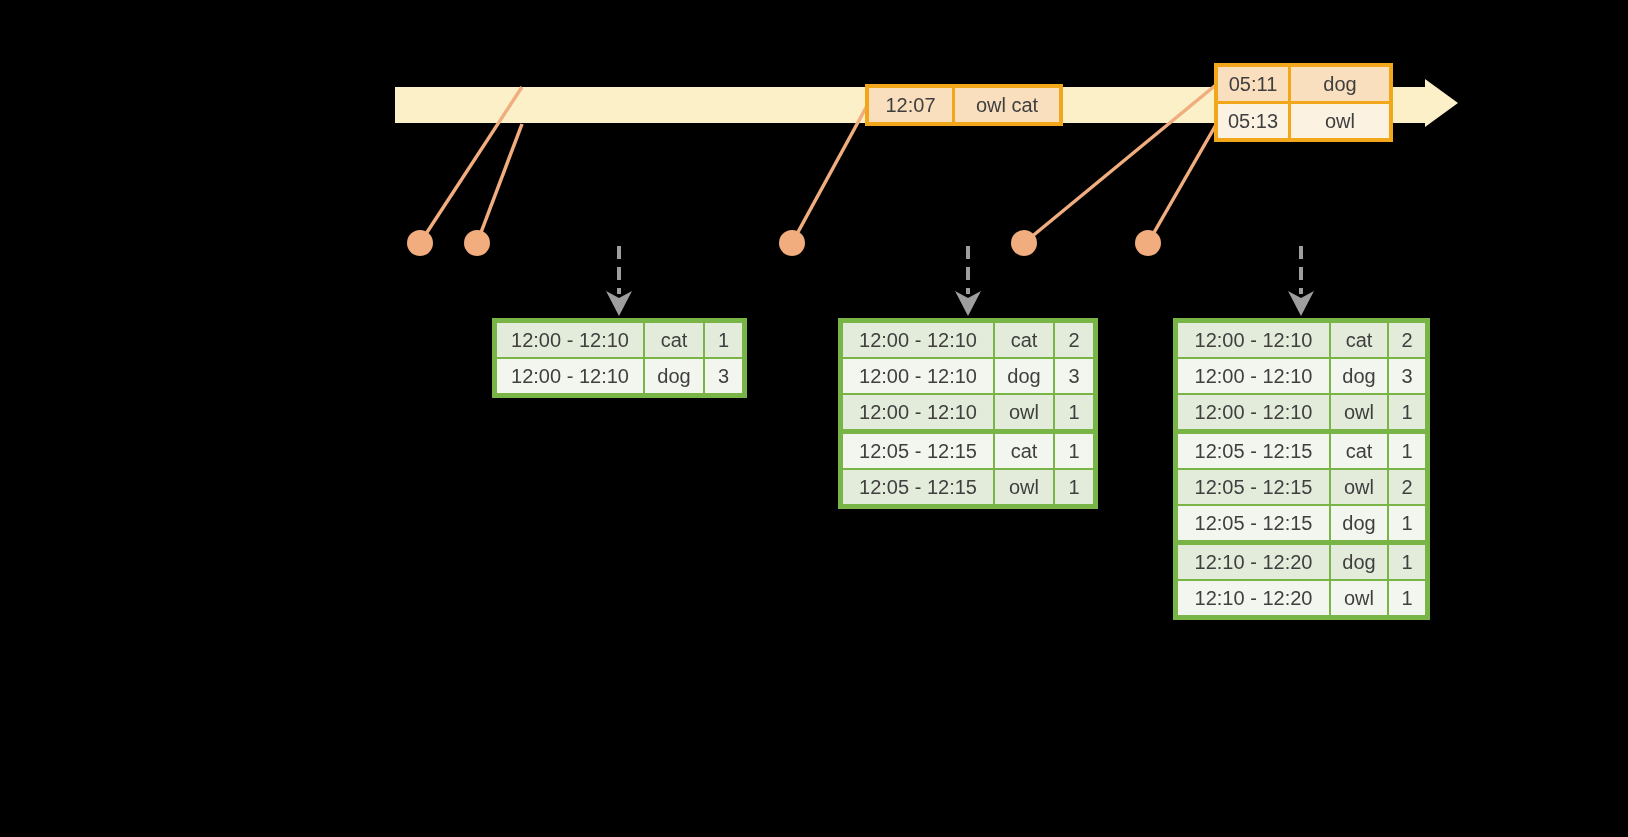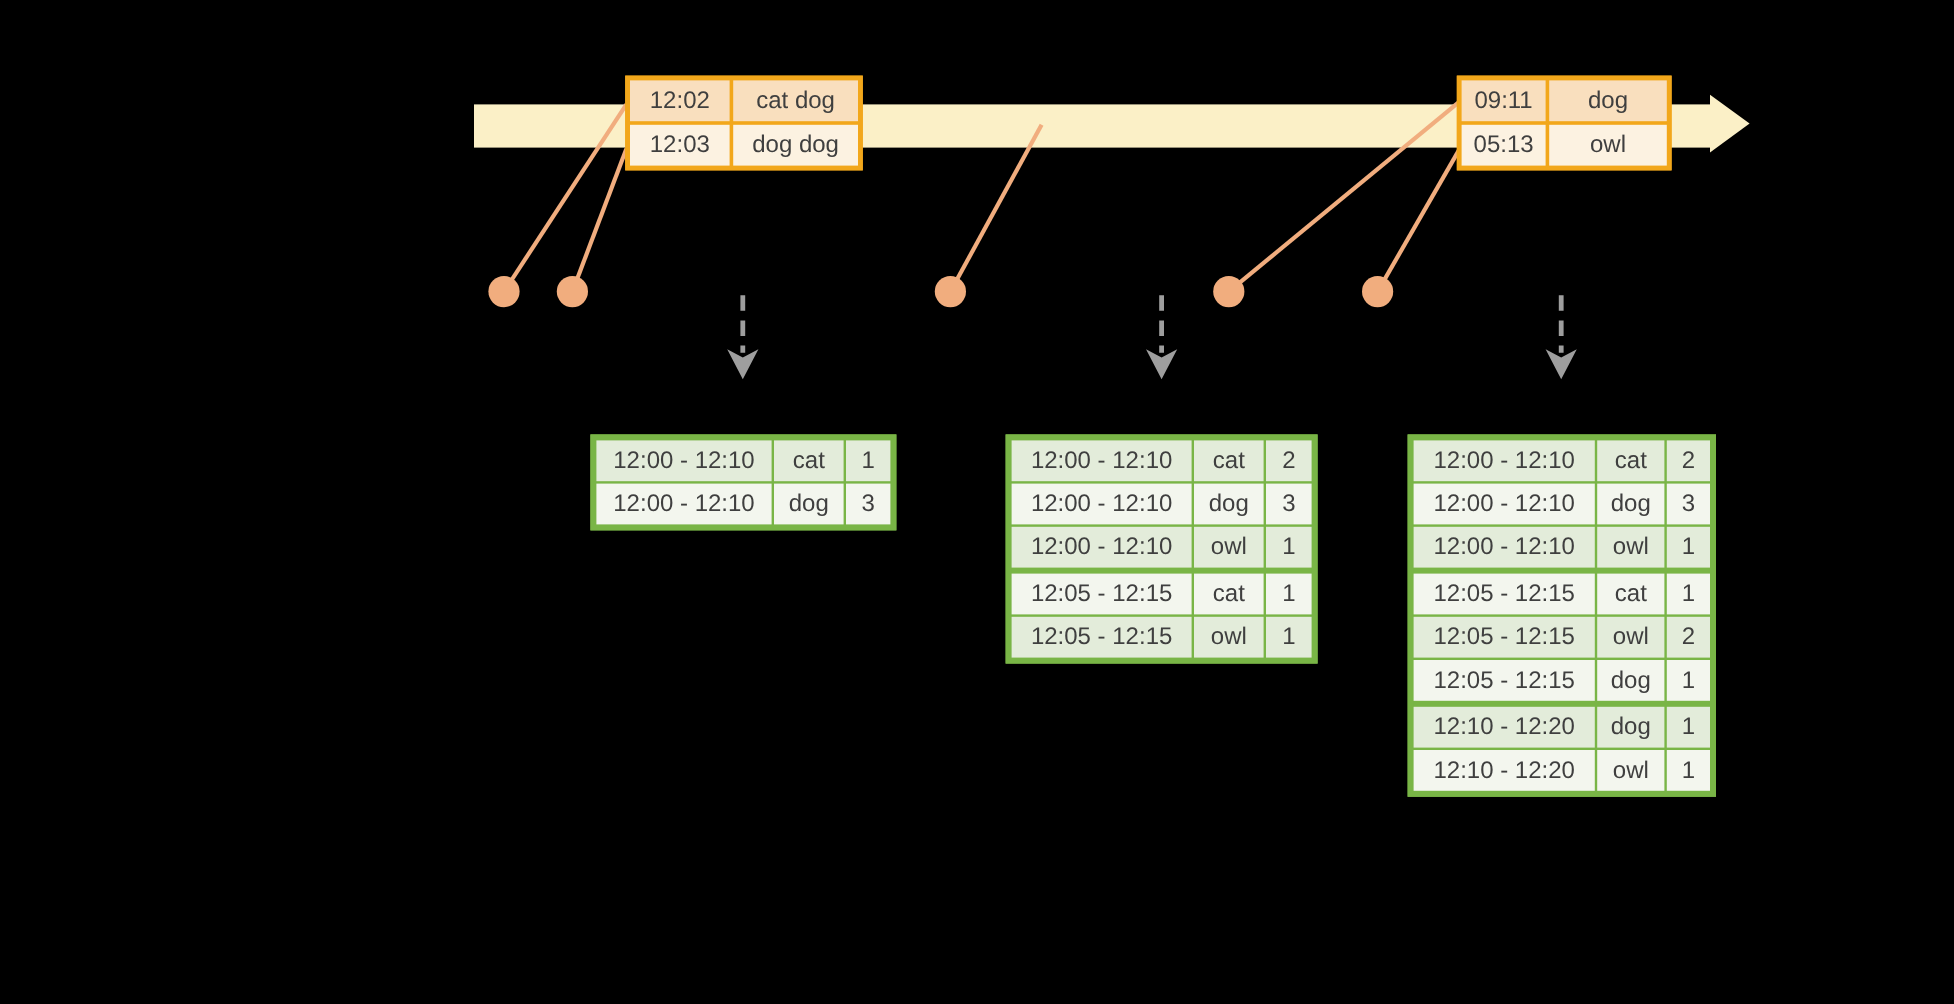--- a/index.html
+++ b/index.html
@@ -39,21 +39,21 @@
   }
   .event-table .cell{
     display:flex;align-items:center;justify-content:center;
     font-size:20px;line-height:34px;white-space:nowrap;
   }
   .event-table .dark{background:var(--event_row_dark);}
   .event-table .light{background:var(--event_row_light);}
   .result-table{
     position:absolute;z-index:2;box-sizing:border-box;
     display:flex;flex-direction:column;
-    background:var(--result_border);border:5px solid var(--result_border);margin-top:44px;
+    background:var(--result_border);border:5px solid var(--result_border);
   }
   .r-row{display:grid;gap:2px;height:34px;margin-top:2px;}
   .r-row:first-child{margin-top:0;}
   .r-row.group-start{margin-top:5px;}
   .r-row .cell{
     display:flex;align-items:center;justify-content:center;
     font-size:20px;white-space:nowrap;
   }
   .r-row.dark .cell{background:var(--result_row_dark);}
   .r-row.light .cell{background:var(--result_row_light);}
@@ -87,28 +87,26 @@
     <g>
       <line x1="968" y1="246" x2="968" y2="294" stroke="var(--trigger_arrow)" stroke-width="4" stroke-dasharray="13 8"></line>
       <polygon points="955,291 968,298 981,291 968,316" fill="var(--trigger_arrow)"></polygon>
     </g>
     <g>
       <line x1="1301" y1="246" x2="1301" y2="294" stroke="var(--trigger_arrow)" stroke-width="4" stroke-dasharray="13 8"></line>
       <polygon points="1288,291 1301,298 1314,291 1301,316" fill="var(--trigger_arrow)"></polygon>
     </g>
   </svg>
 
-  <div class="event-table" style="left: 521px; top: 63px; grid-template-columns: 83px 104px;">
-      <div class="cell dark">12:02</div>
-      <div class="cell dark">cat dog</div>
-      <div class="cell light">12:03</div>
-      <div class="cell light">dog dog</div>
+  <div class="event-table" style="left: 865px; top: 84px; grid-template-columns: 83px 104px;">
+      <div class="cell dark">12:07</div>
+      <div class="cell dark">owl cat</div>
     </div>
   <div class="event-table" style="left: 1214px; top: 63px; grid-template-columns: 70px 98px;">
-      <div class="cell dark">09:11</div>
+      <div class="cell dark">05:11</div>
       <div class="cell dark">dog</div>
       <div class="cell light">05:13</div>
       <div class="cell light">owl</div>
     </div>
 
   <div class="result-table" style="left:492px;top:318px;">
       <div class="r-row dark" style="grid-template-columns: 146px 58px 37px;">
         <div class="cell ">12:00 - 12:10</div>
         <div class="cell ">cat</div>
         <div class="cell ">1</div>

